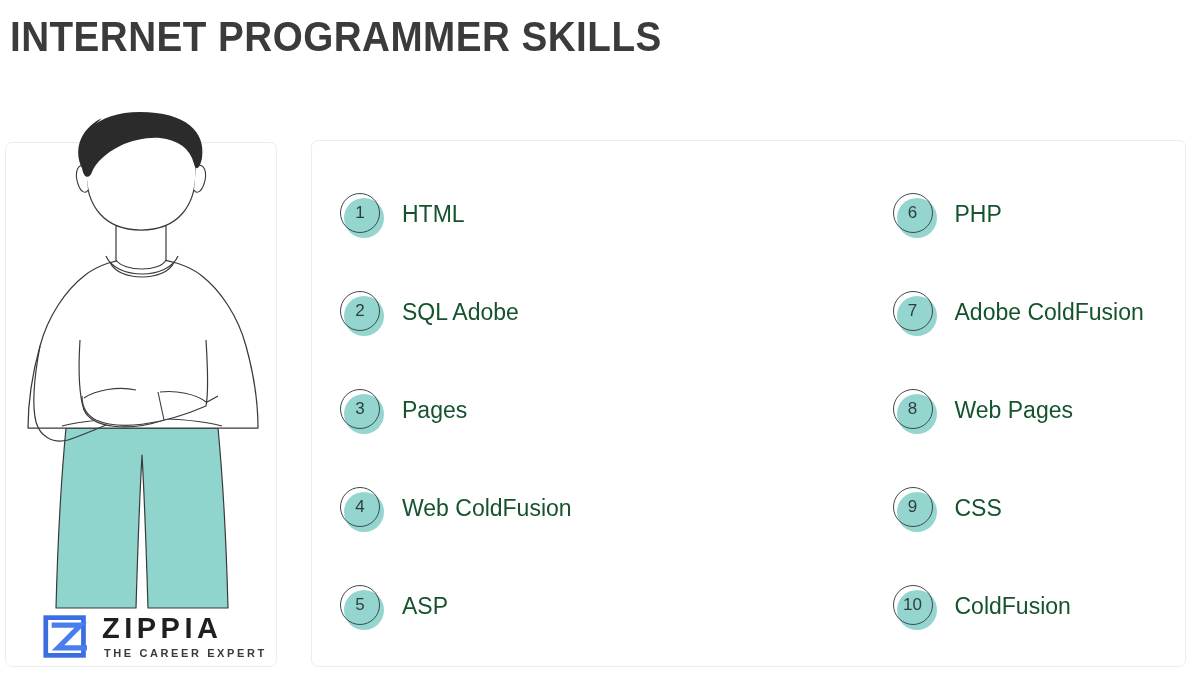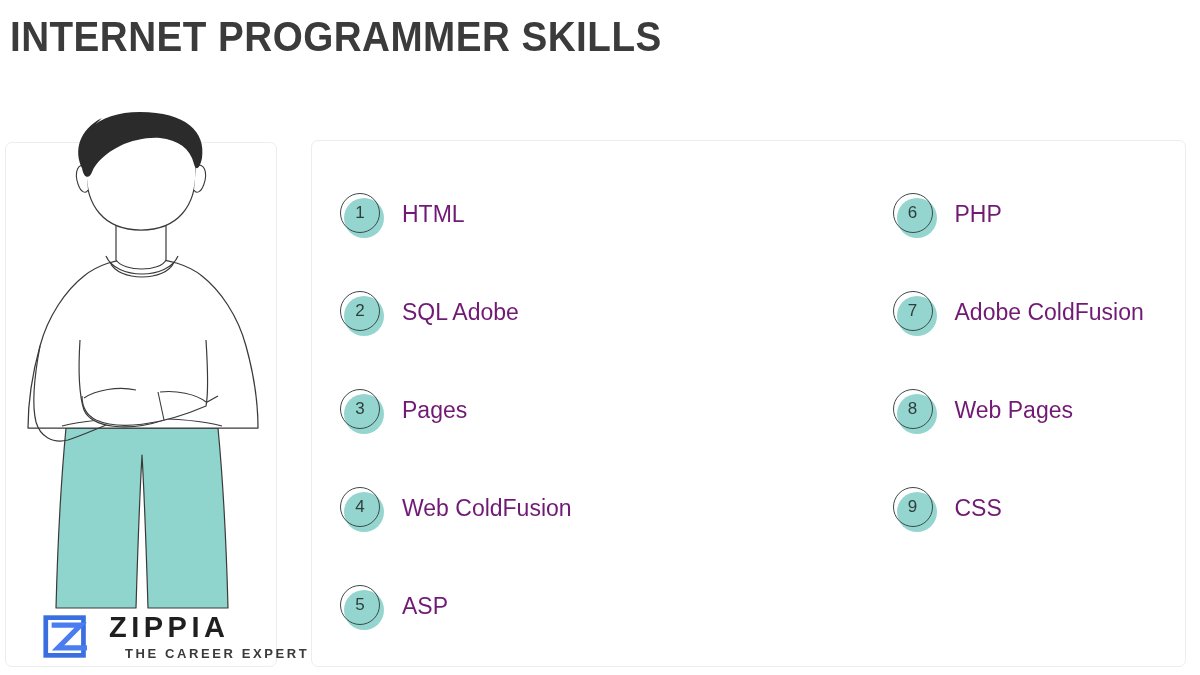--- a/index.html
+++ b/index.html
@@ -54,47 +54,47 @@
   }
   #illustration-wrap svg { display: block; }
 
   
   #zippia-logo {
     position: absolute;
     left: 42px;
     top: 612px;
     display: flex;
     align-items: center;
-    gap: 18px;
+    gap: 11px;
     text-align: right;
   }
   #zippia-mark { width: 49px; height: 49px; display: block; }
   #zippia-wordmark-block {
     display: flex;
     flex-direction: column;
     align-items: flex-start;
     justify-content: center;
   }
   #zippia-wordmark {
     font-family: "Liberation Sans", sans-serif;
     font-weight: 700;
     font-size: 29px;
     letter-spacing: 4.5px;
     color: #1f1f1f;
     line-height: 1;
   }
   #zippia-tagline {
     font-family: "Liberation Sans", sans-serif;
     font-weight: 700;
-    font-size: 13px;
+    font-size: 11px;
     letter-spacing: 2.6px;
     color: #3a3a3a;
     line-height: 1;
     margin-top: 5px;
-    margin-left: 16px;
+    margin-left: 2px;
   }
 
   
   #skills-card {
     position: absolute;
     left: 311px;
     top: 140px;
     width: 875px;
     height: 527px;
     background: #ffffff;
@@ -160,21 +160,21 @@
     font-family: "Liberation Sans", sans-serif;
     font-size: 17px;
     font-weight: 400;
     color: #2f3e3d;
     line-height: 1;
   }
   .skill-label {
     font-family: "Liberation Sans", sans-serif;
     font-size: 23px;
     font-weight: 400;
-    color: #701a75;
+    color: #14532d;
     line-height: 1.1;
     white-space: nowrap;
   }
 </style>
 </head>
 <body>
 
 <div id="page-title">INTERNET PROGRAMMER SKILLS</div>
 
 <div id="illustration-card"></div>
@@ -314,15 +314,23 @@
     </div>
 
     <div class="skill-item col-left">
       <div class="badge">
         <div class="disc"></div>
         <div class="ring"></div>
         <div class="num">5</div>
       </div>
       <div class="skill-label">ASP</div>
     </div>
+    <div class="skill-item col-right">
+      <div class="badge">
+        <div class="disc"></div>
+        <div class="ring"></div>
+        <div class="num">10</div>
+      </div>
+      <div class="skill-label">ColdFusion</div>
+    </div>
 
   </div>
 </div>
 
 </body></html>

